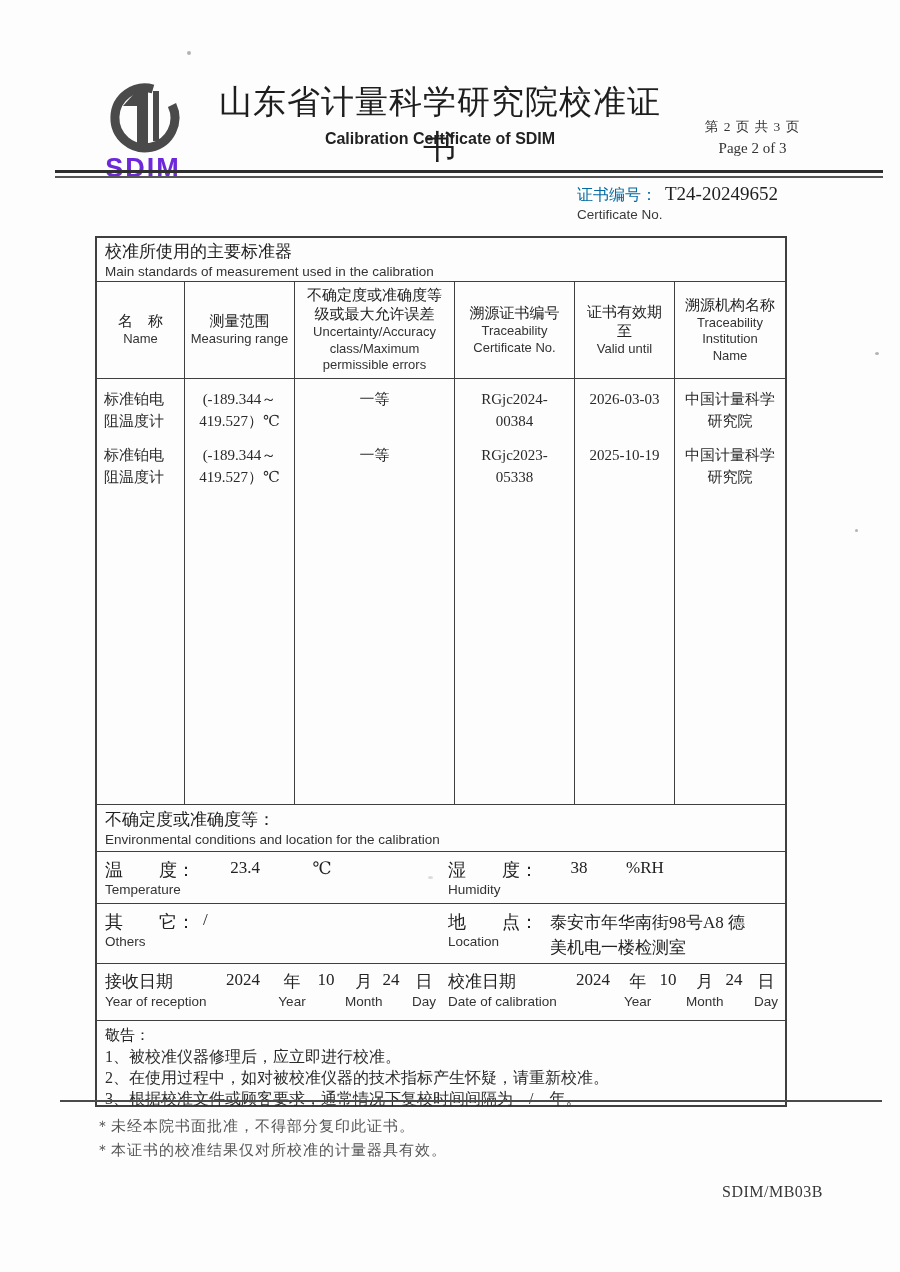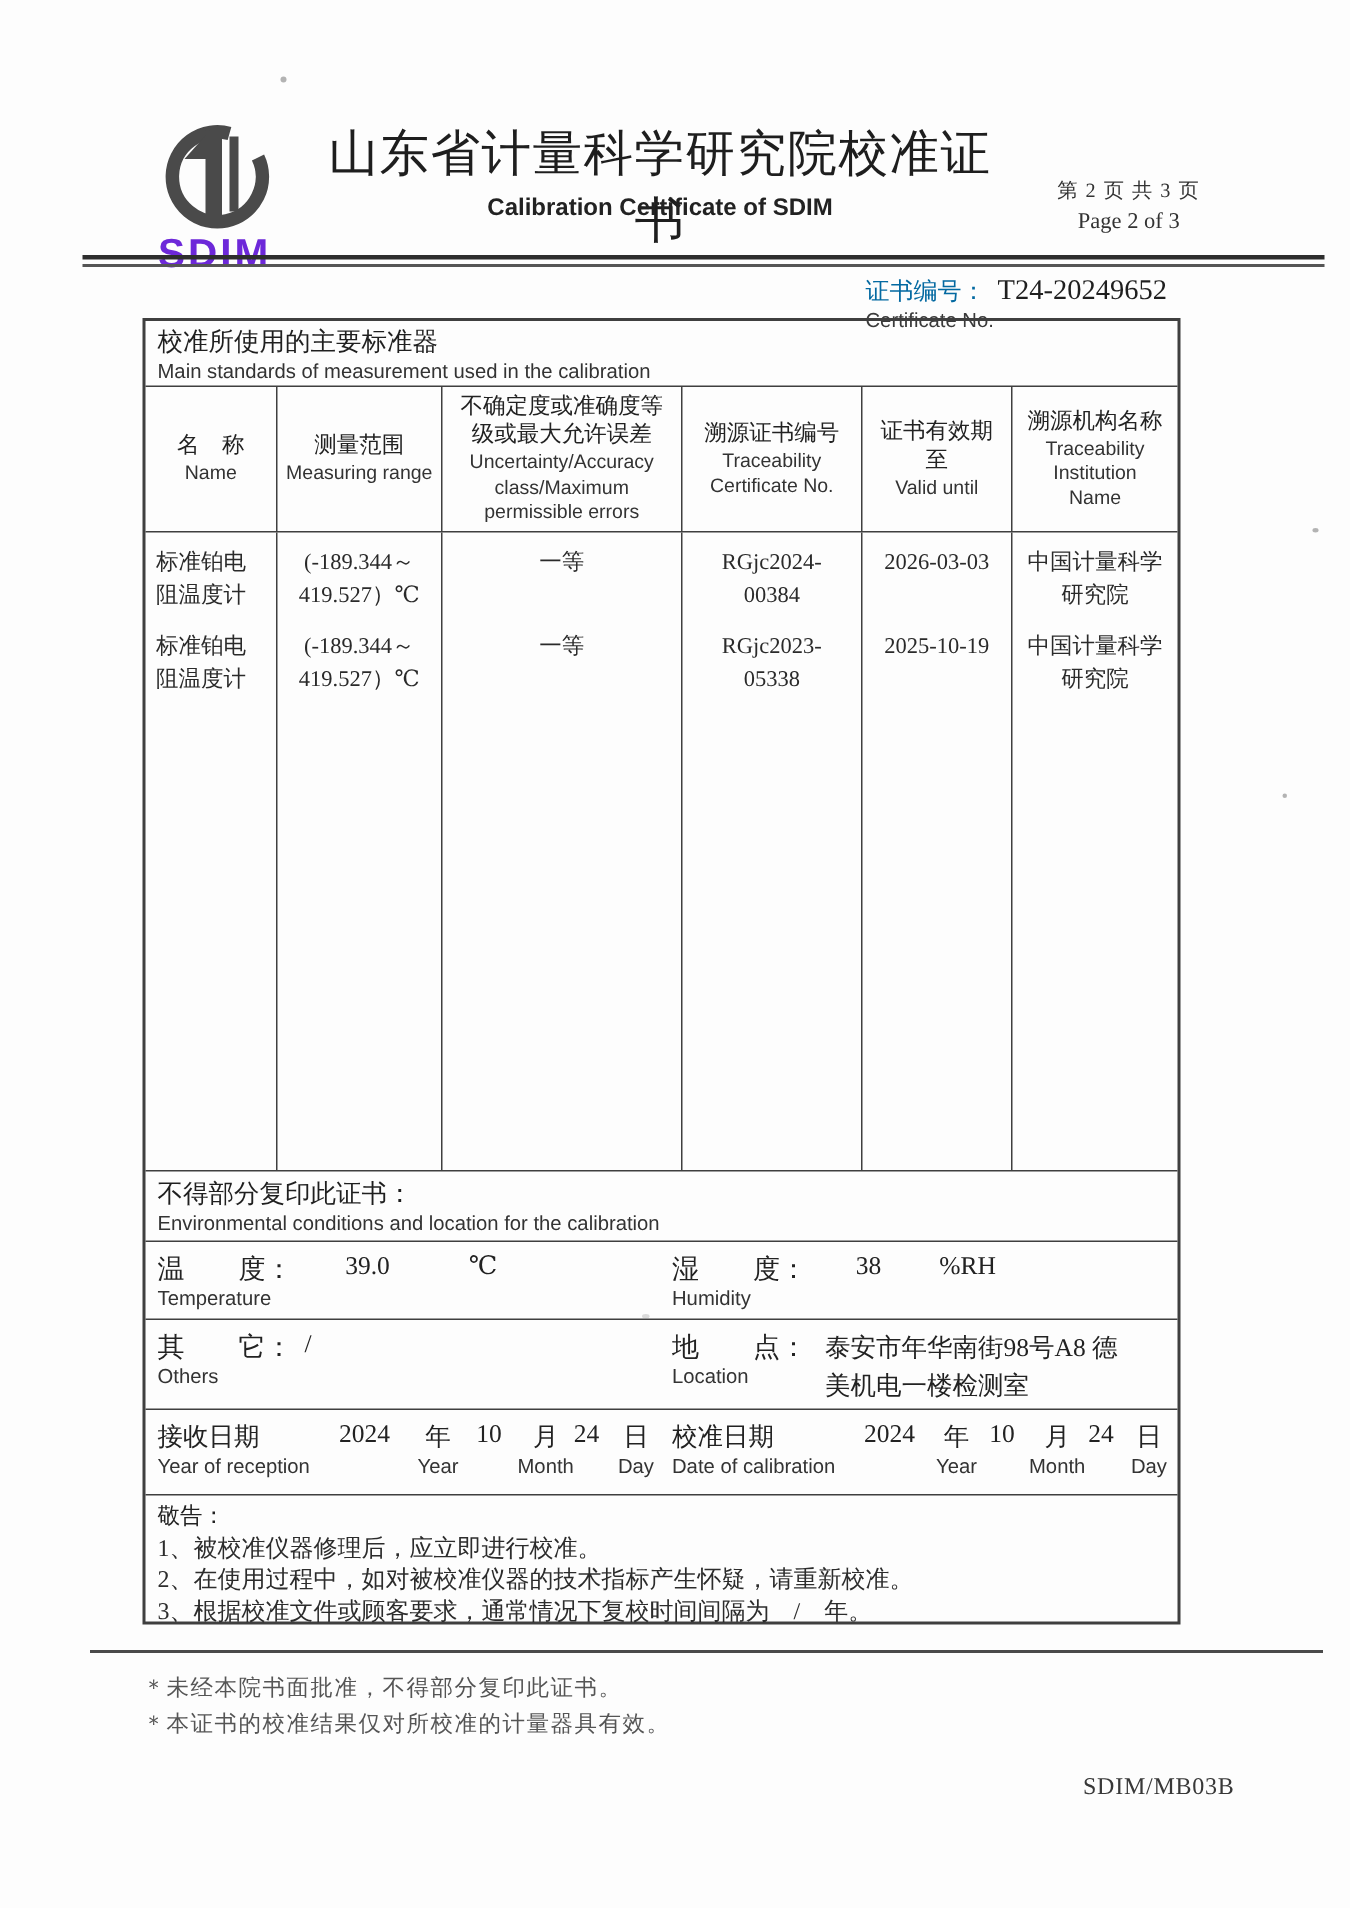--- a/index.html
+++ b/index.html
@@ -18,21 +18,21 @@
   .pageinfo{left:690px;top:118px;width:125px;text-align:center;color:#333;}
   .pageinfo .cnline{font-size:13.5px;letter-spacing:1px;}
   .pageinfo .enline{font-size:15px;margin-top:4px;}
   .hdr-rule{left:55px;top:170px;width:828px;height:3px;border-top:3px solid #2e2e2e;border-bottom:2px solid #555;}
   .certno{left:577px;top:183px;width:280px;}
   .certno-cn{font-size:16px;color:#0369a1;}
   .certno-val{font-size:19px;margin-left:8px;color:#1f1f1f;}
   .certno-en{font-size:13.5px;color:#3a3a3a;margin-top:1px;}
 
   
-  .stable{left:95px;top:212px;width:692px;border:2px solid #3f3f3f;box-sizing:border-box;}
+  .stable{left:95px;top:236px;width:692px;border:2px solid #3f3f3f;box-sizing:border-box;}
   .trow{border-bottom:1.6px solid #3f3f3f;box-sizing:border-box;}
   .trow:last-child{border-bottom:none;}
   .sec-title{height:44px;padding:2px 0 0 8px;}
   .sec-title .cn{font-size:17px;line-height:23px;color:#1f1f1f;}
   .sec-title .en,.en-sm{font-family:"Liberation Sans","DejaVu Sans",sans-serif;font-size:13.5px;line-height:17px;color:#333;}
   .cols6{display:grid;grid-template-columns:88px 110px 160px 120px 100px auto;}
   .heads{height:97px;}
   .hcell{border-right:1.6px solid #3f3f3f;display:flex;flex-direction:column;align-items:center;justify-content:center;
          text-align:center;box-sizing:border-box;padding:1px 2px;}
   .hcell:last-child,.bcol:last-child{border-right:none;}
@@ -176,31 +176,31 @@
       </div>
       <div class="bcol">
         <div class="entry pre">中国计量科学
 研究院</div>
         <div class="entry pre">中国计量科学
 研究院</div>
       </div>
     </div>
 
     <div class="trow env-title">
-      <div class="cn">不得部分复印此证书：</div>
+      <div class="cn">不确定度或准确度等：</div>
       <div class="en-sm">Environmental conditions and location for the calibration</div>
     </div>
 
     <div class="trow half-row r-temp">
       <div class="fieldgrid tg" style="padding-left:8px;">
         <div class="cgrid">
           <div class="fg-label-cn">温　　度：</div>
           <div class="fg-en">Temperature</div>
         </div>
-        <div class="fg-val center">39.0</div>
+        <div class="fg-val center">23.4</div>
         <div class="fg-val center">℃</div>
         <div></div>
       </div>
       <div class="fieldgrid hg">
         <div class="cgrid">
           <div class="fg-label-cn">湿　　度：</div>
           <div class="fg-en">Humidity</div>
         </div>
         <div class="fg-val center">38</div>
         <div class="fg-val center">%RH</div>

